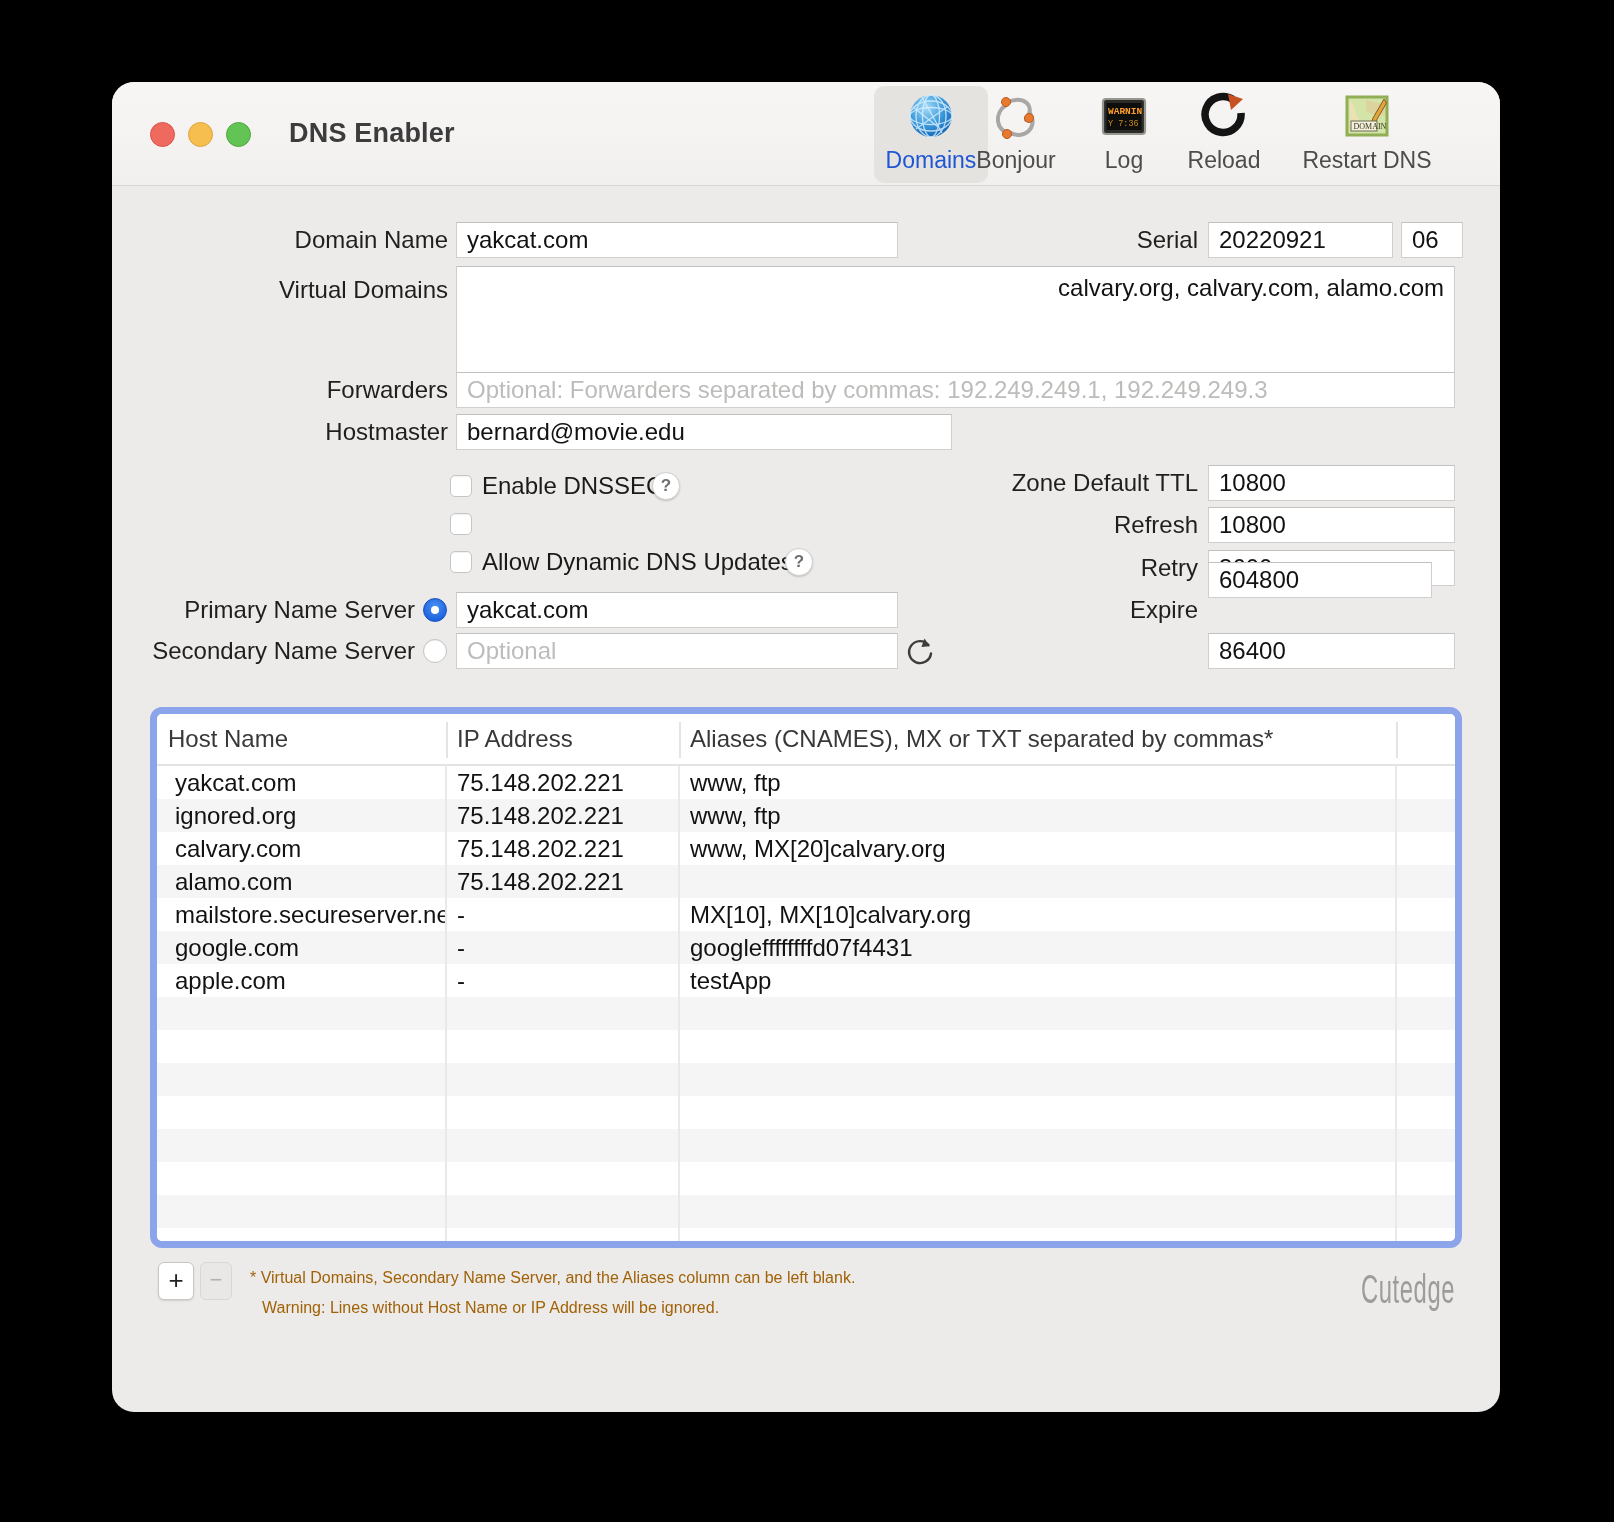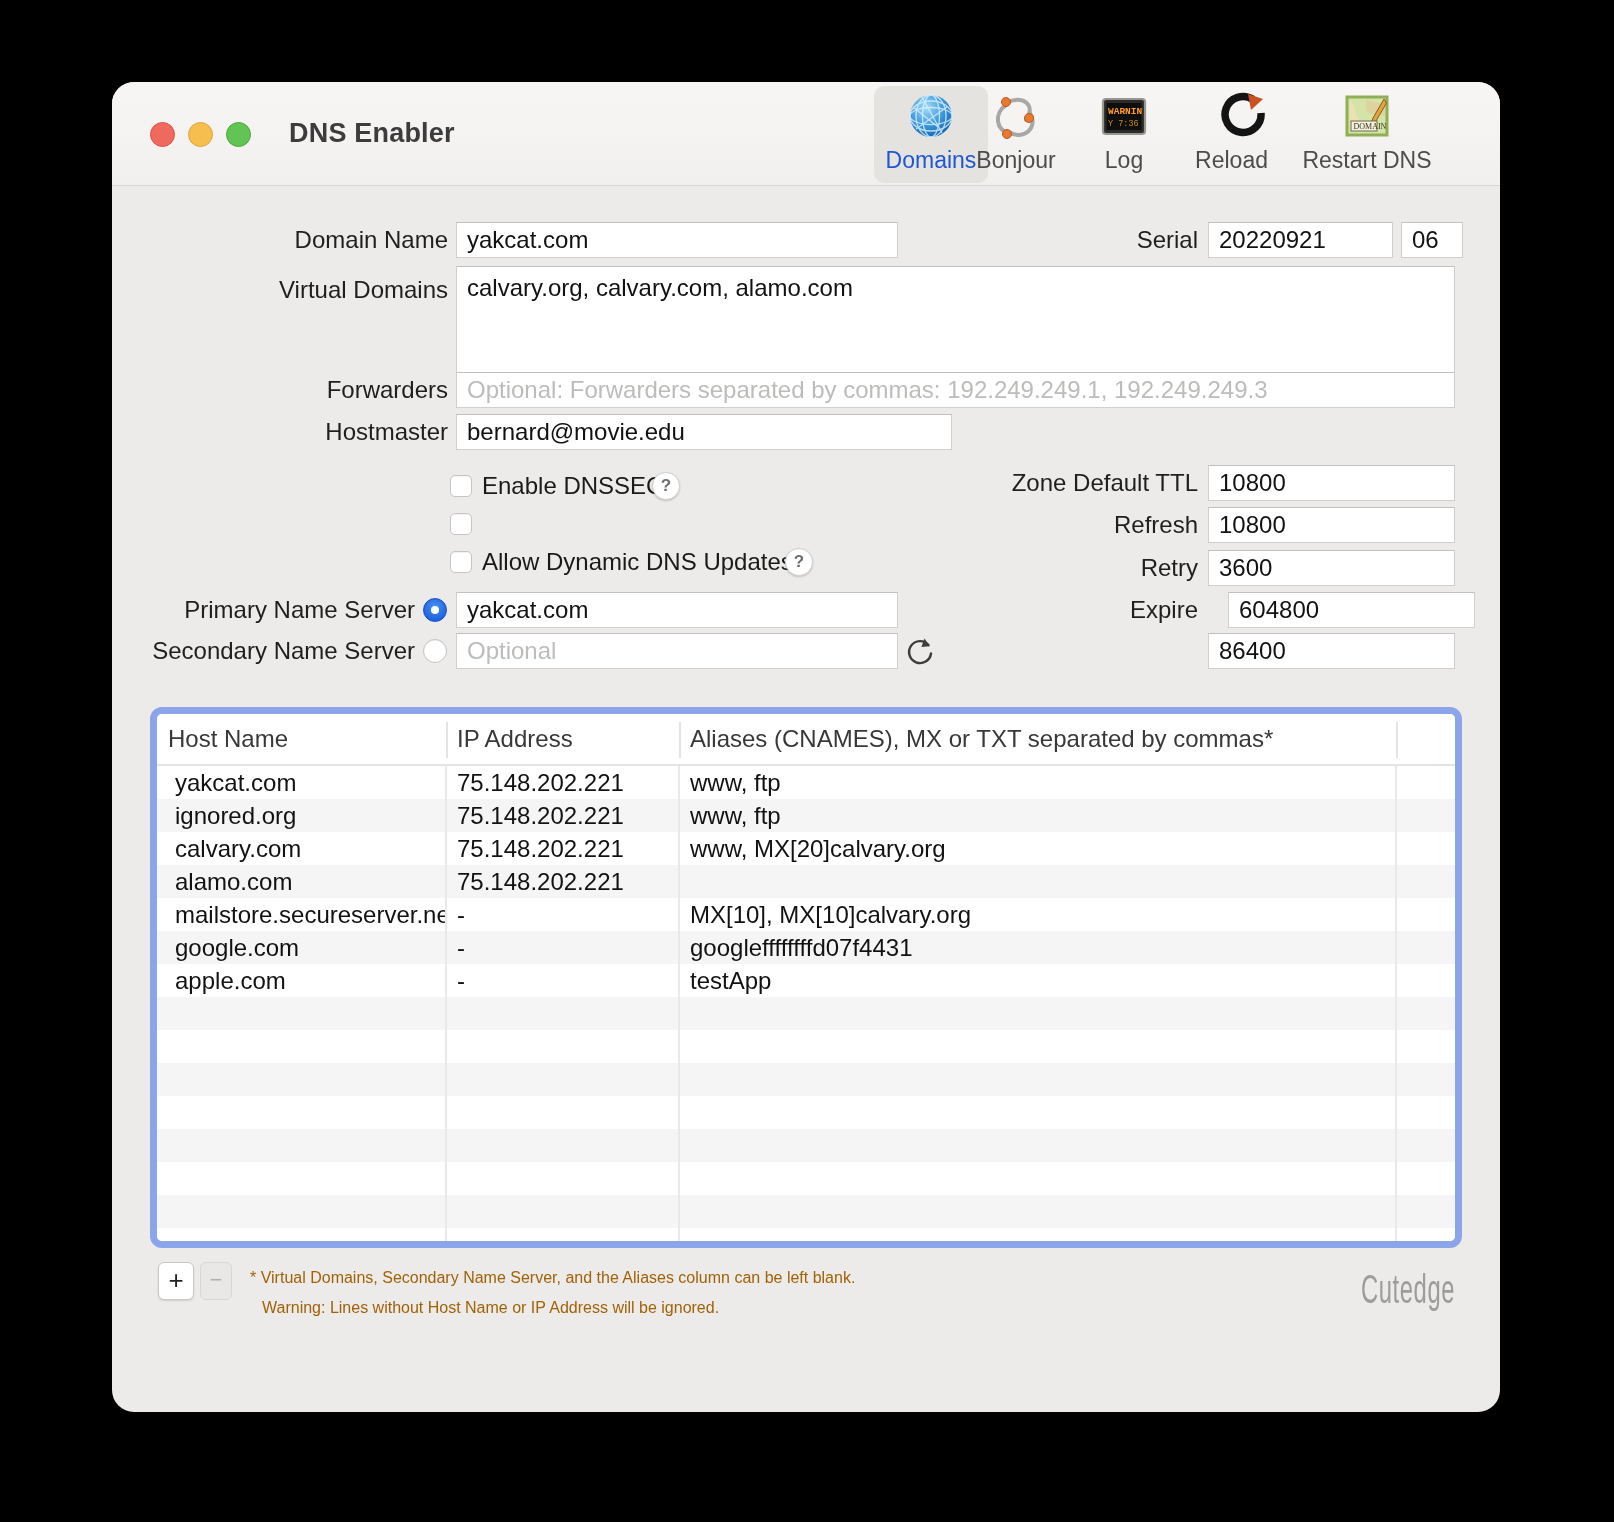--- a/index.html
+++ b/index.html
@@ -155,21 +155,21 @@
         <svg viewBox="0 0 48 48" width="48" height="48">
           <rect x="3" y="7" width="42" height="35" rx="3" fill="#2B2B2A" stroke="#97968F" stroke-width="2.2"></rect>
           <rect x="6.5" y="11" width="35" height="27" fill="#0E0E0C"></rect>
           <text x="8" y="22" font-family="Liberation Mono, monospace" font-size="9.5" font-weight="bold" fill="#FF9E2C">WARNIN</text>
           <text x="8" y="34" font-family="Liberation Mono, monospace" font-size="8.5" fill="#C78A1E">Y 7:36</text>
         </svg>
       </span>
       <span class="tlabel">Log</span>
     </div>
 
-    <div class="tbitem" style="left:1068px;width:88px;align-items:flex-end;">
+    <div class="tbitem" style="left:1068px;width:88px;">
       <span class="ticon">
         <svg viewBox="0 0 48 48" width="48" height="48" fill="none">
           <path d="M33 7.5 A 18 18 0 1 0 41 21" stroke="#141414" stroke-width="7.5"></path>
           <path d="M28 2 L43 7 L31 18 Z" fill="#C75120"></path>
         </svg>
       </span>
       <span class="tlabel">Reload</span>
     </div>
 
     <div class="tbitem" style="left:1185px;width:140px;">
@@ -189,21 +189,21 @@
   </div>
 
   <div class="flabel" style="left:100px;width:236px;top:140px;line-height:36px;">Domain Name</div>
   <input class="field" style="left: 344px; top: 140px; width: 442px; height: 36px;" value="yakcat.com">
 
   <div class="flabel" style="left:926px;width:160px;top:140px;line-height:36px;">Serial</div>
   <input class="field" style="left: 1096px; top: 140px; width: 185px; height: 36px;" value="20220921">
   <input class="field" style="left: 1289px; top: 140px; width: 62px; height: 36px;" value="06">
 
   <div class="flabel" style="left:100px;width:236px;top:190px;line-height:36px;">Virtual Domains</div>
-  <textarea class="field" style="left: 344px; top: 184px; width: 999px; height: 112px;">calvary.org, calvary.com, alamo.com</textarea>
+  <textarea class="field" style="left: 344px; top: 184px; width: 999px; height: 112px; text-align: right;">calvary.org, calvary.com, alamo.com</textarea>
 
   <div class="flabel" style="left:100px;width:236px;top:290px;line-height:36px;">Forwarders</div>
   <input class="field" style="left: 344px; top: 290px; width: 999px; height: 36px;" placeholder="Optional: Forwarders separated by commas: 192.249.249.1, 192.249.249.3">
 
   <div class="flabel" style="left:100px;width:236px;top:332px;line-height:36px;">Hostmaster</div>
   <input class="field" style="left: 344px; top: 332px; width: 496px; height: 36px;" value="bernard@movie.edu">
 
   <div class="cbox" style="left:338px;top:393px;"></div>
   <div class="cblabel" style="left:370px;top:391px;">Enable DNSSEC</div>
   <div class="helpbtn" style="left:540px;top:390px;">?</div>
@@ -217,21 +217,21 @@
   <div class="flabel" style="left:786px;width:300px;top:383px;line-height:36px;">Zone Default TTL</div>
   <input class="field" style="left: 1096px; top: 383px; width: 247px; height: 36px;" value="10800">
 
   <div class="flabel" style="left:786px;width:300px;top:425px;line-height:36px;">Refresh</div>
   <input class="field" style="left: 1096px; top: 425px; width: 247px; height: 36px;" value="10800">
 
   <div class="flabel" style="left:786px;width:300px;top:468px;line-height:36px;">Retry</div>
   <input class="field" style="left: 1096px; top: 468px; width: 247px; height: 36px;" value="3600">
 
   <div class="flabel" style="left:786px;width:300px;top:510px;line-height:36px;">Expire</div>
-  <input class="field" style="left: 1096px; top: 510px; width: 247px; height: 36px; margin-left: 20px;" value="604800">
+  <input class="field" style="left: 1096px; top: 480px; width: 224px; height: 36px;" value="604800">
 
   <input class="field" style="left: 1096px; top: 551px; width: 247px; height: 36px;" value="86400">
 
   <div class="flabel" style="left:40px;width:263px;top:510px;line-height:36px;">Primary Name Server</div>
   <div class="radio on" style="left:311px;top:516px;"></div>
   <input class="field" style="left: 344px; top: 510px; width: 442px; height: 36px;" value="yakcat.com">
 
   <div class="flabel" style="left:40px;width:263px;top:551px;line-height:36px;">Secondary Name Server</div>
   <div class="radio" style="left:311px;top:557px;"></div>
   <input class="field" style="left: 344px; top: 551px; width: 442px; height: 36px;" placeholder="Optional">

